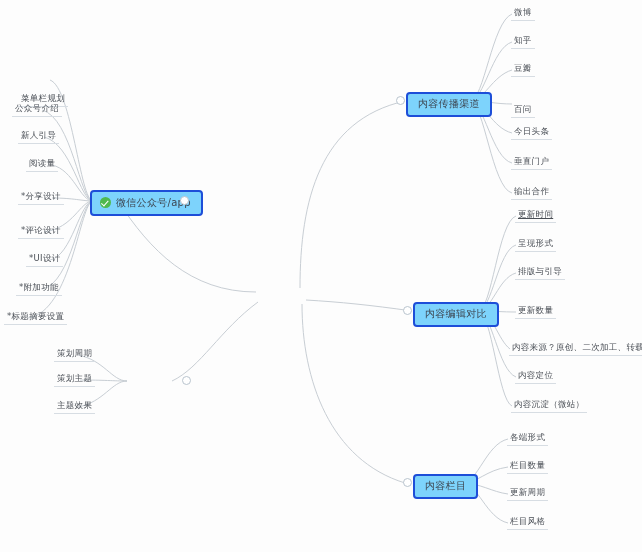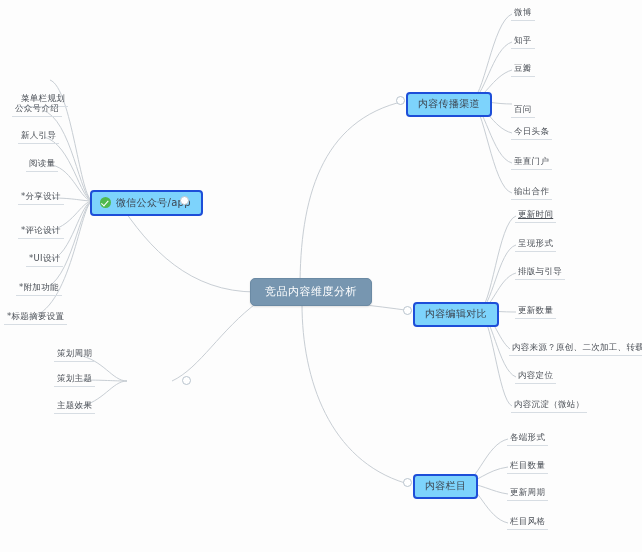--- a/index.html
+++ b/index.html
@@ -148,21 +148,20 @@
       <path d="M93,201 C80,201 72,256 50,260"></path>
       <path d="M93,201 C80,201 72,284 42,289"></path>
       <path d="M93,201 C80,201 72,312 28,318"></path>
 
       <path d="M127,381 C112,381 104,360 78,355"></path>
       <path d="M127,381 C114,381 104,380 80,380"></path>
       <path d="M127,381 C112,381 104,402 78,407"></path>
     </g>
   </svg>
 
-  <div class="node root" style="left:250px; top:278px;">竞品内容维度分析</div>
 
   <div class="node branch withicon" style="left:90px; top:190px;">
     <span class="check-badge"></span>
     <span>微信公众号/app</span>
   </div>
   <div class="handle" style="left:180px; top:196px;"></div>
 
   <div class="node leaf" style="left:18px; top:74px;margin-top:20px;">菜单栏规划</div>
   <div class="node leaf" style="left:12px; top:104px;">公众号介绍</div>
   <div class="node leaf" style="left:18px; top:131px;">新人引导</div>

